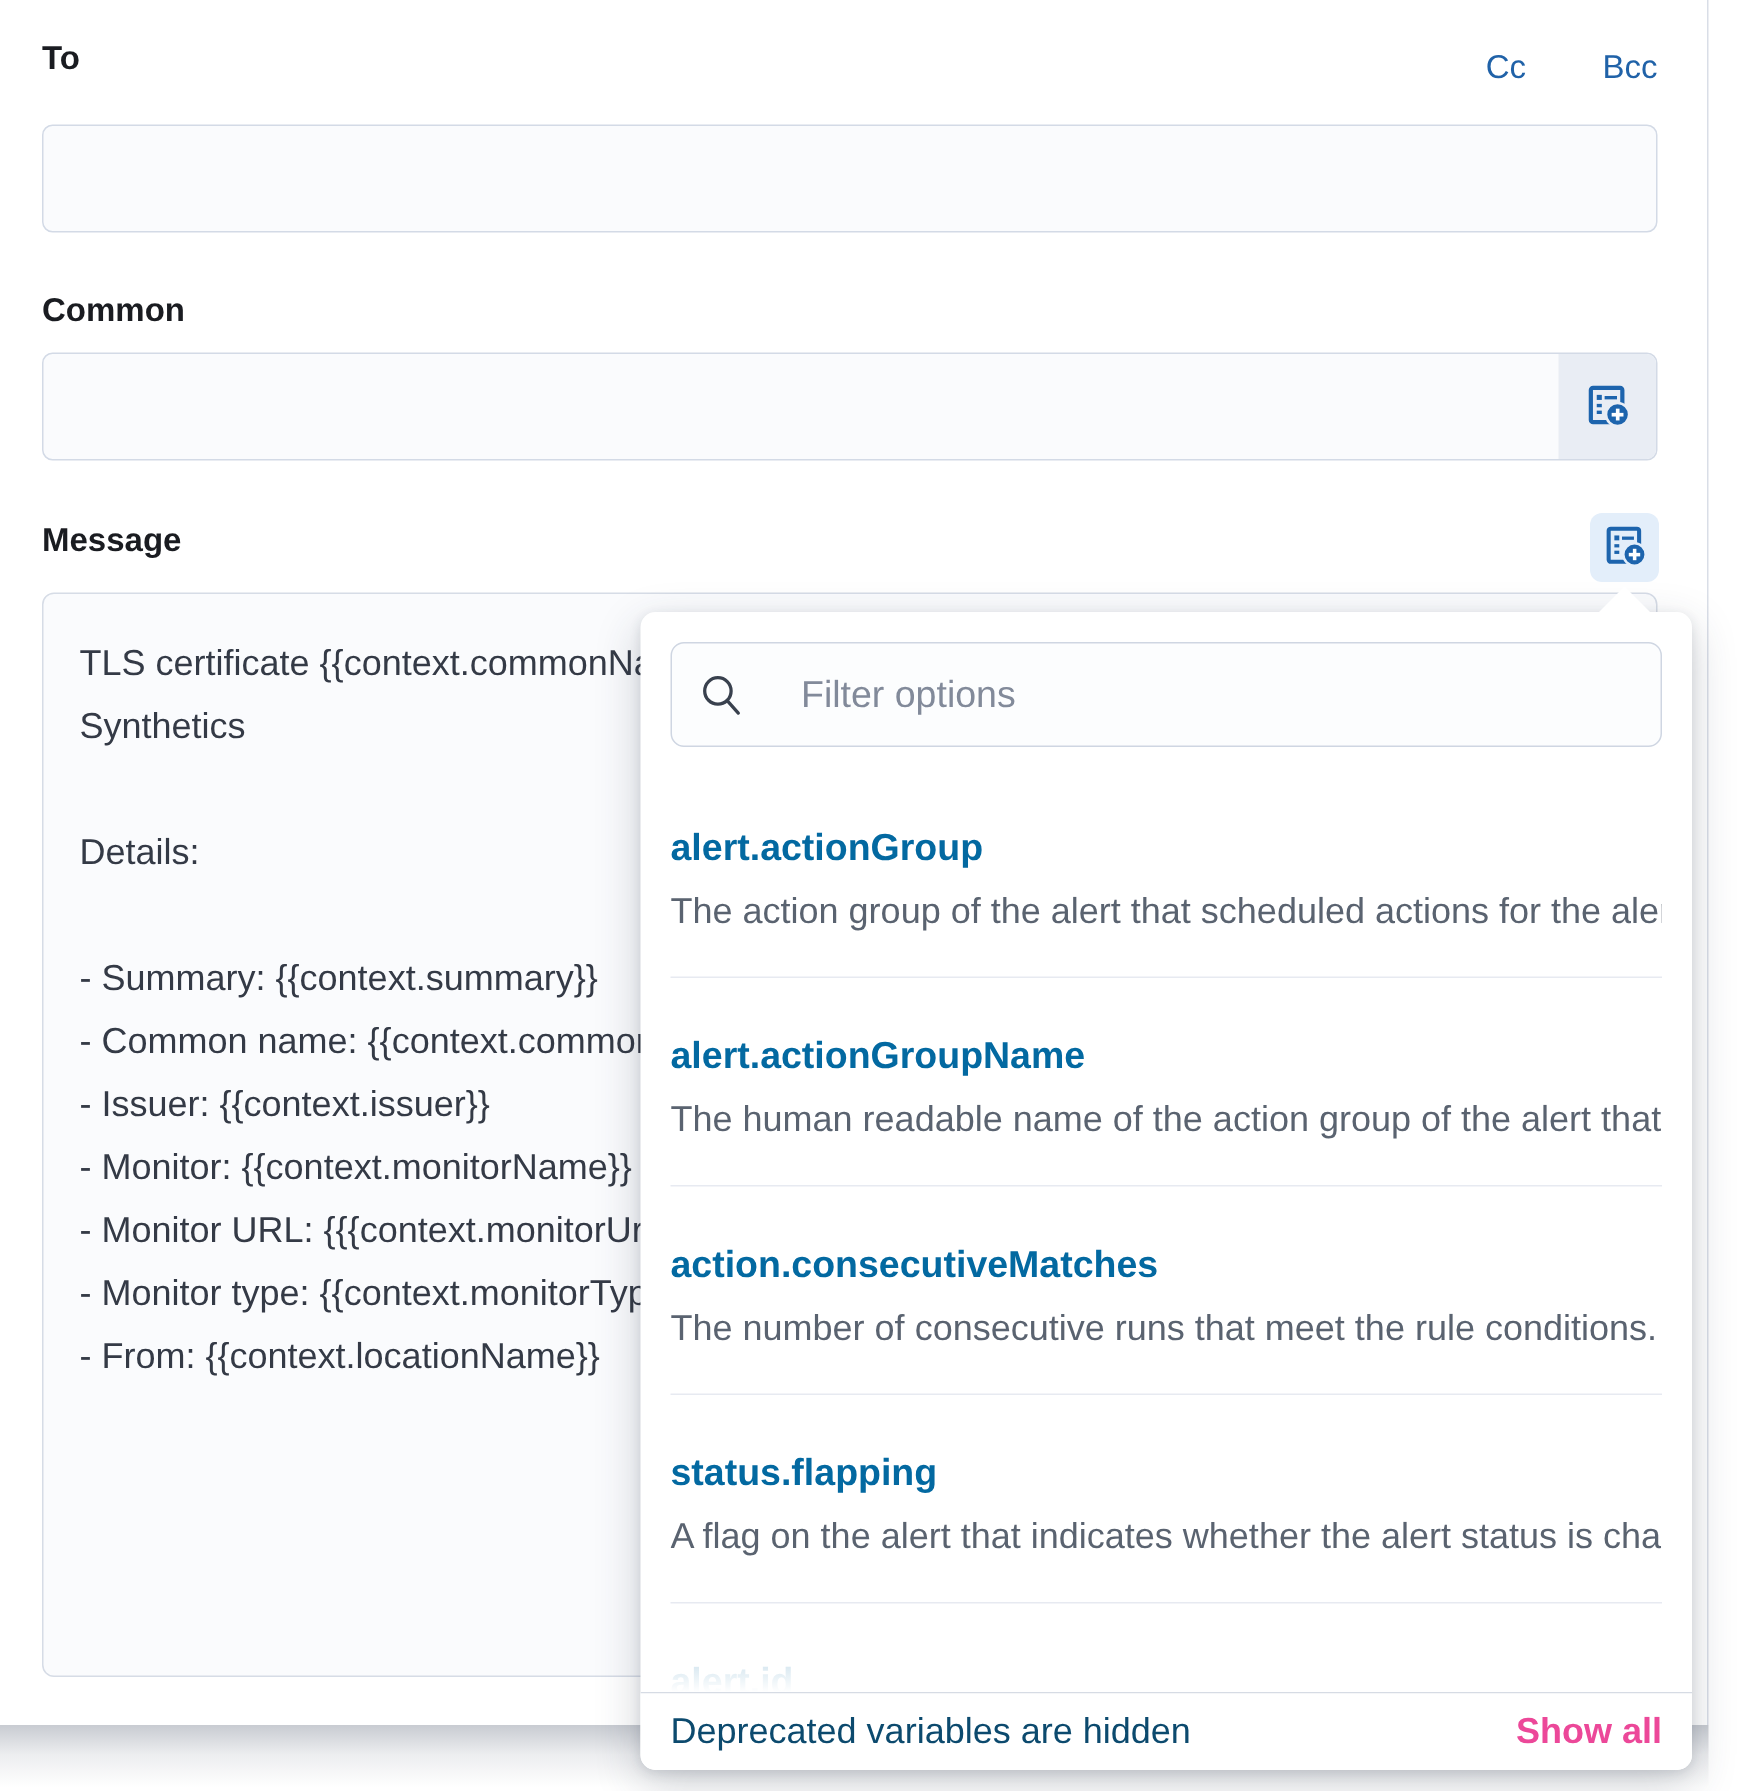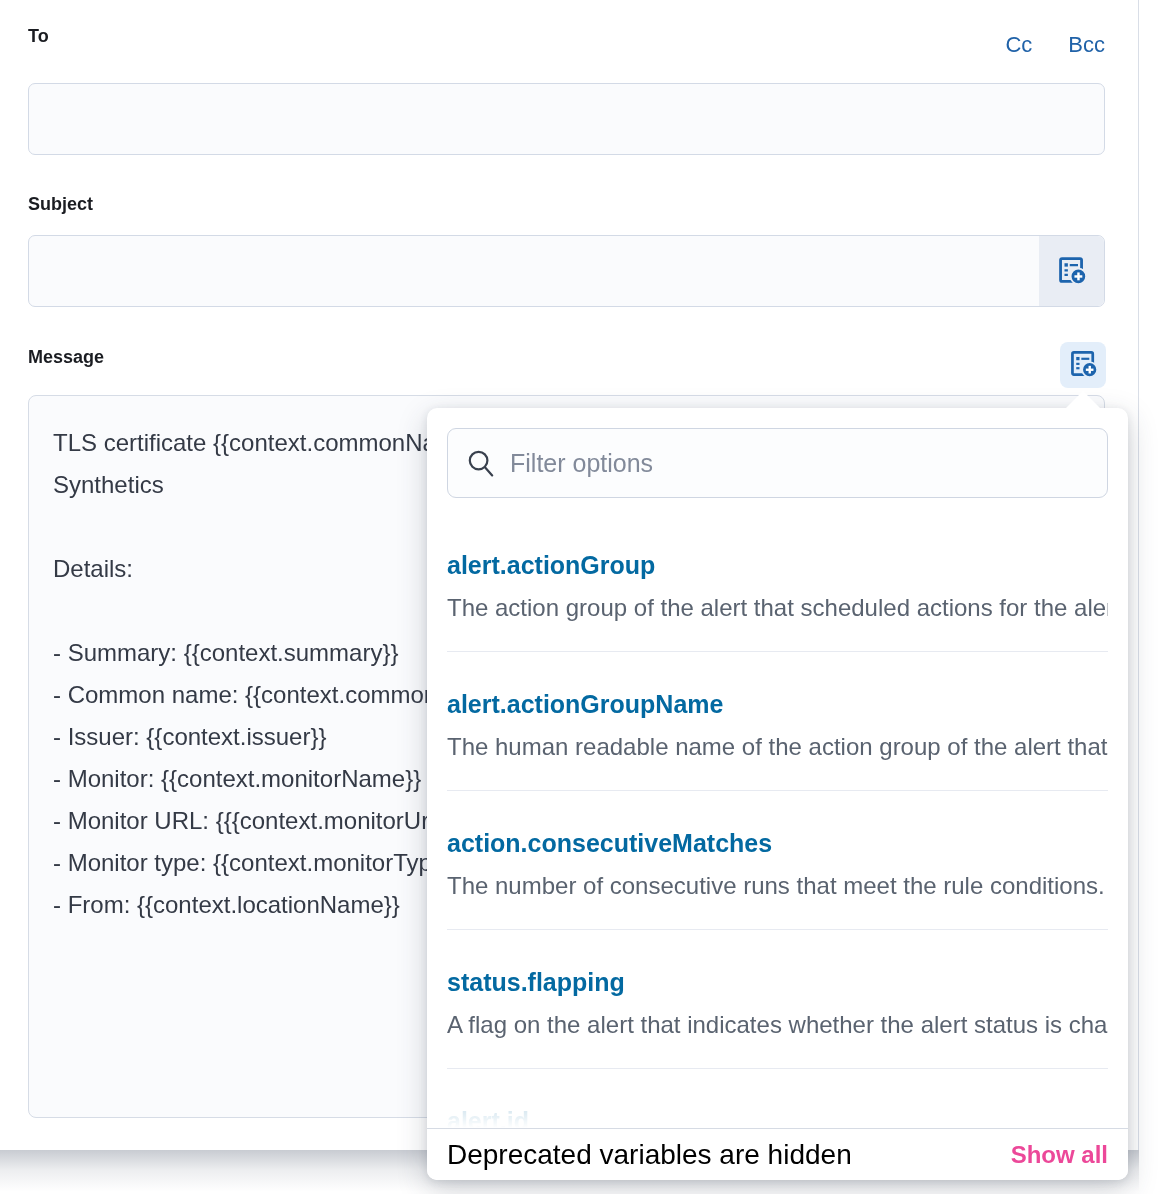--- a/index.html
+++ b/index.html
@@ -4,24 +4,24 @@
 <style>
   * { margin:0; padding:0; box-sizing:border-box; }
   html,body { width:1158px; height:1194px; background:#fff; font-family:"Liberation Sans", sans-serif; }
   .screen { position:relative; width:1158px; height:1194px; overflow:hidden; background:#fff; }
 
   
   .panel { position:absolute; left:0; top:0; width:1139px; height:1150px; background:#fff; border-right:1px solid #d9dee7; }
   .bottom-shadow { position:absolute; left:0; top:1150px; width:1139px; height:44px;
     background:linear-gradient(180deg, rgba(73,84,104,0.30) 0%, rgba(73,84,104,0.10) 45%, rgba(73,84,104,0.0) 95%); }
 
-  .form-label { position:absolute; left:28px; font-size:18px; font-weight:700; color:#1a1c21; }
+  .form-label { position:absolute; left:28px; font-size:22px; font-weight:700; color:#1a1c21; }
 
   .cc-row { position:absolute; top:32px; left:28px; width:1077px; display:flex; justify-content:flex-end; gap:36px; }
-  .cc-row a { font-size:22px; color:#2062a8; text-decoration:none; font-weight:500; cursor:pointer; }
+  .cc-row a { font-size:22px; color:#2062a8; text-decoration:none; font-weight:500; cursor:pointer;margin-left:15px; }
 
   .text-input { position:absolute; left:28px; width:1077px; height:72px; background:#fafbfd;
     border:1px solid #d3dae6; border-radius:7px; }
   input.raw { width:100%; height:100%; border:none; outline:none; background:transparent;
     font-family:"Liberation Sans", sans-serif; font-size:24px; color:#343a46; padding:0 22px; }
 
   .subject-wrap { display:flex; overflow:hidden; padding:0; }
   .subject-wrap input.raw { flex:1; }
   .append-btn { width:65px; height:100%; background:#e9edf4; display:flex; align-items:center; justify-content:center;
     border:none; cursor:pointer; border-radius:0 6px 6px 0; }
@@ -34,55 +34,55 @@
   .textarea .msg-text { font-size:24px; line-height:42px; color:#343a46; white-space:pre; }
 
   
   .popover-arrow { position:absolute; left:1066px; top:391px; width:0; height:0; z-index:6;
     border-left:17px solid transparent; border-right:17px solid transparent; border-bottom:17px solid #fff; }
   .popover { position:absolute; left:427px; top:408px; width:701px; height:772px; background:#fff; z-index:5;
     border-radius:10px; box-shadow:0 10px 30px rgba(45,55,75,0.22), 0 2px 8px rgba(45,55,75,0.12); }
 
   .filter-wrap { position:absolute; left:20px; top:20px; width:661px; height:70px; }
   .filter-wrap input { width:100%; height:100%; border:1px solid #cfd6e2; border-radius:9px; background:#fcfdfe;
-    font-family:"Liberation Sans", sans-serif; font-size:25px; color:#7f1d1d; padding:0 20px 0 62px; outline:none; }
+    font-family:"Liberation Sans", sans-serif; font-size:25px; color:#7f1d1d; padding:0 20px 0 86px; outline:none; }
   .filter-wrap input::placeholder { color:#828a9a; }
   .filter-wrap .search-ic { position:absolute; left:18px; top:19px; pointer-events:none; }
 
   .options { position:absolute; left:0; top:92px; right:0; bottom:52px; overflow:hidden; padding:13px 20px 0 20px; }
   .opt { padding:36px 0 28px 0; border-bottom:1px solid #e7eaf1; cursor:pointer; }
   .opt-name { font-size:25px; font-weight:700; line-height:32px; color:#0369a1; }
   .opt-desc { margin-top:12px; font-size:24px; line-height:30px; color:#5a6370; white-space:nowrap; overflow:hidden; }
 
   .fade { position:absolute; left:1px; right:1px; bottom:52px; height:44px; z-index:2;
     background:linear-gradient(180deg, rgba(255,255,255,0) 0%, rgba(255,255,255,0.85) 60%, #fff 100%); }
 
   .pfooter { position:absolute; left:0; right:0; bottom:0; height:52px; background:#fff; z-index:3;
     border-top:1px solid #d6dbe4; border-radius:0 0 10px 10px;
     display:flex; align-items:center; justify-content:space-between; padding:0 20px; }
-  .pfooter .status { font-size:28px; color:#000000; }
+  .pfooter .status { font-size:24px; color:#0c4a6e; }
   .pfooter a { font-size:24px; color:#ec4899; font-weight:600; text-decoration:none; cursor:pointer; }
 </style>
 </head>
 <body>
 
 <div class="screen">
   <div class="panel"></div>
   <div class="bottom-shadow"></div>
 
   <label class="form-label" style="top:26px;">To</label>
   <div class="cc-row">
     <a>Cc</a>
     <a>Bcc</a>
   </div>
   <div class="text-input" style="top:83px;">
     <input class="raw" type="text" value="" style="">
   </div>
 
-  <label class="form-label" style="top:194px;">Subject</label>
+  <label class="form-label" style="top:194px;">Common</label>
   <div class="text-input subject-wrap" style="top:235px;">
     <input class="raw" type="text" value="" style="">
     <button class="append-btn">
       <span>
         <svg width="30" height="30" viewBox="0 0 16 16" fill="none">
           <rect x="1.9" y="1.9" width="11.2" height="12.2" rx="0.8" stroke="#1d64ad" stroke-width="1.5"></rect>
           <rect x="4" y="4.4" width="1.8" height="1.8" fill="#1d64ad"></rect>
           <rect x="6.8" y="4.8" width="4.4" height="1.2" fill="#1d64ad"></rect>
           <rect x="4" y="7.6" width="1.8" height="1.2" fill="#1d64ad"></rect>
           <rect x="4" y="10" width="1.8" height="1.2" fill="#1d64ad"></rect>

